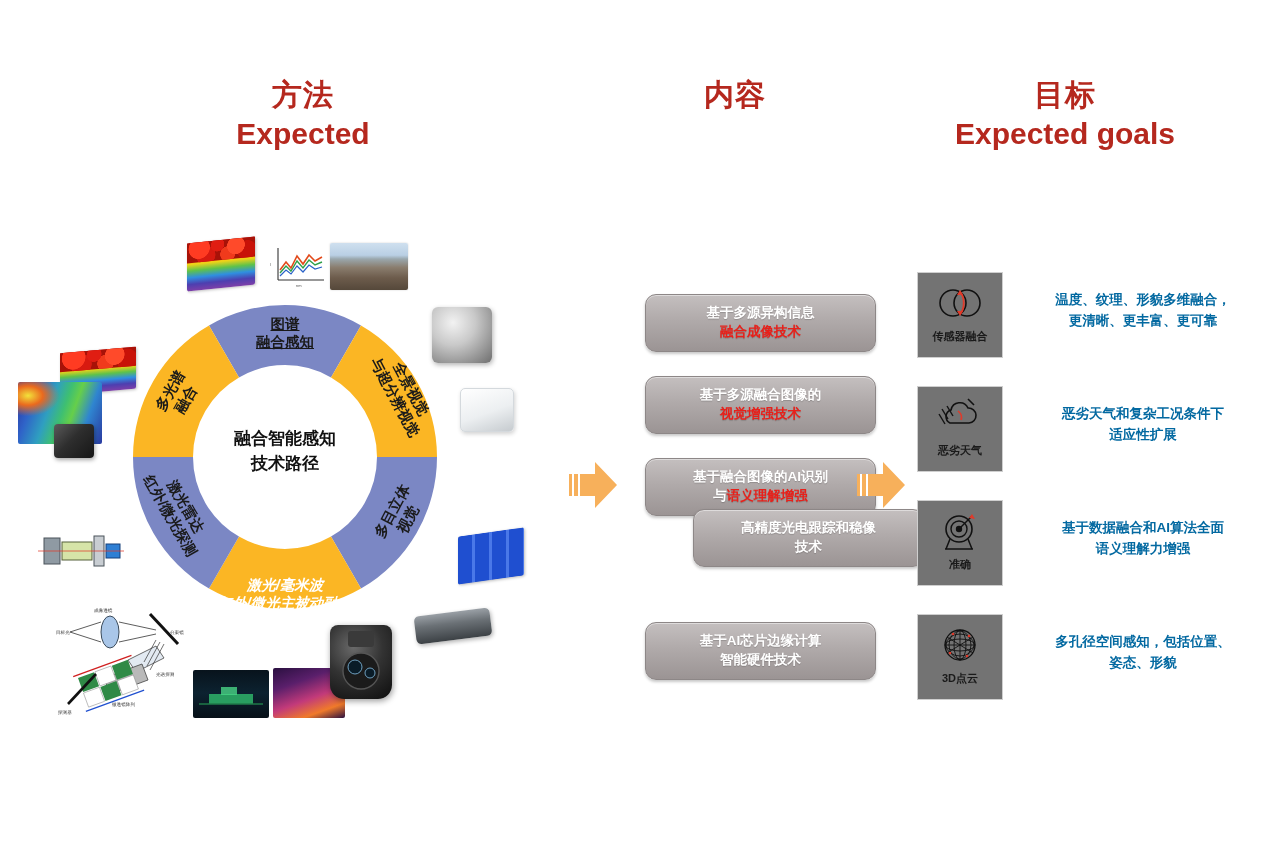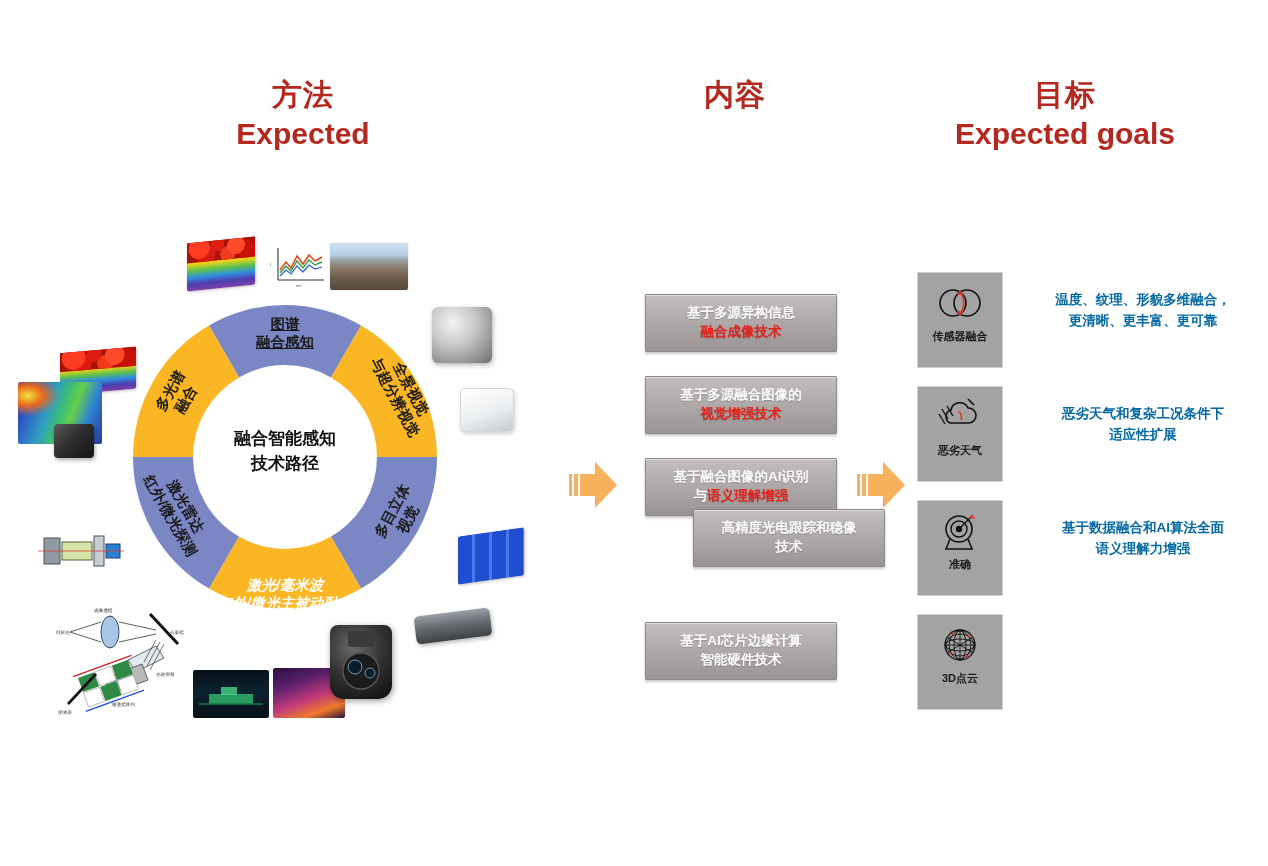--- a/index.html
+++ b/index.html
@@ -146,22 +146,22 @@
     box-shadow: 1px 2px 6px rgba(0,0,0,.4);
   }
 
   
   .flow-arrow { position: absolute; }
 
   
   .res-box {
     position: absolute;
     left: 645px;
-    width: 192px;
-    border-radius: 1px;
+    width: 231px;
+    border-radius: 11px;
     background: linear-gradient(180deg,#c4bfbf 0%,#b0aaaa 45%,#9b9494 100%);
     border: 1px solid #8d8787;
     box-shadow: 0 2px 3px rgba(0,0,0,.22), inset 0 1px 0 rgba(255,255,255,.45);
     display: flex;
     flex-direction: column;
     align-items: center;
     justify-content: center;
     padding: 6px 8px;
   }
   .res-box .line {
@@ -183,22 +183,22 @@
 
   
   .goal-row { position: absolute; left: 917px; width: 340px; height: 86px; }
   #goal-0 { top: 272px; }
   #goal-1 { top: 386px; }
   #goal-2 { top: 500px; }
   #goal-3 { top: 614px; }
 
   .goal-icon-box {
     position: absolute; left: 0; top: 0;
-    width: 86px; height: 96px;
-    background: #a3a3a3;
+    width: 86px; height: 86px;
+    background: #737373;
     border: 1px solid #cfcfcf;
     display: flex;
     flex-direction: column;
     align-items: center;
     justify-content: flex-start;
     padding-top: 8px;
   }
   .goal-icon-box .glyph { width: 52px; height: 46px; }
   .goal-icon-box .cap {
     margin-top: 2px;
@@ -474,15 +474,19 @@
           <line x1="26" y1="7" x2="26" y2="37"></line>
           <line x1="11" y1="22" x2="41" y2="22"></line>
         </g>
         <circle cx="19" cy="11" r="1.3" fill="#e03a2a"></circle>
         <circle cx="35" cy="13" r="1.3" fill="#e03a2a"></circle>
         <circle cx="16" cy="30" r="1.3" fill="#e03a2a"></circle>
         <circle cx="33" cy="33" r="1.3" fill="#e03a2a"></circle>
       </svg>
       <div class="cap">3D点云</div>
     </div>
+    <div class="goal-text">
+      <div>多孔径空间感知，包括位置、</div>
+      <div>姿态、形貌</div>
+    </div>
   </div>
 
 </div>
 
 </body></html>

